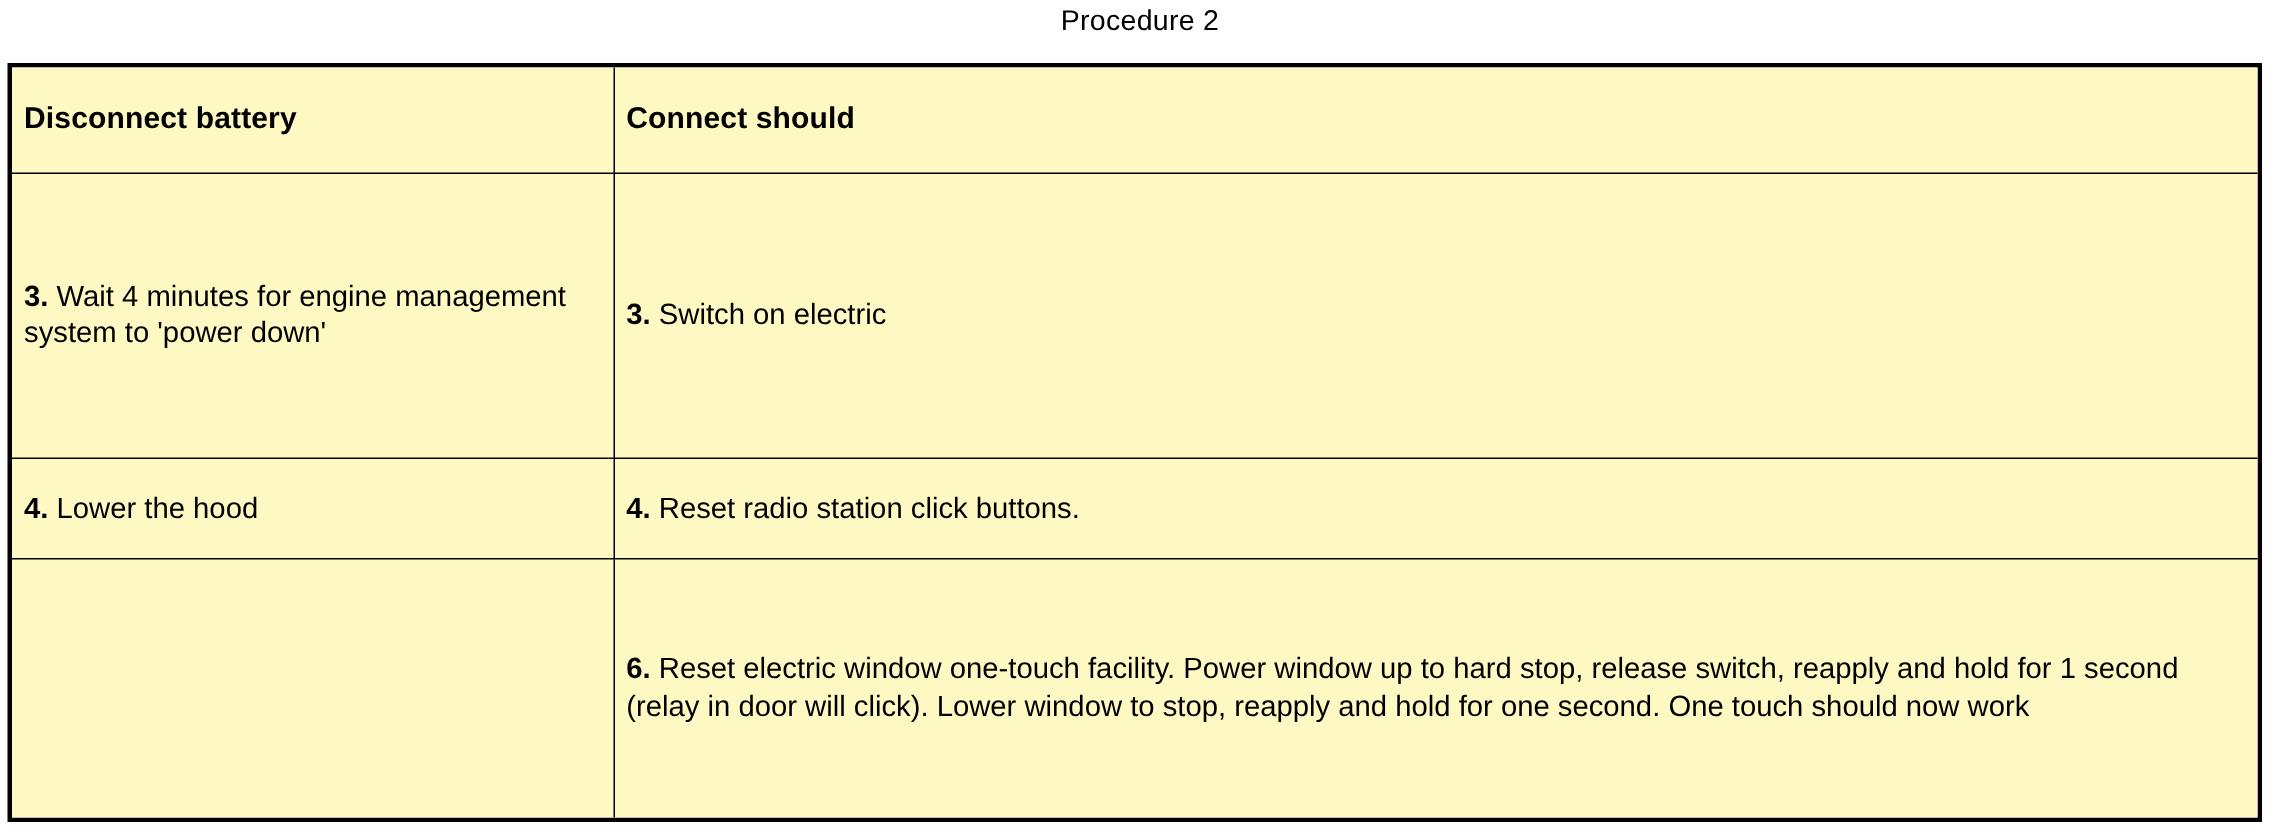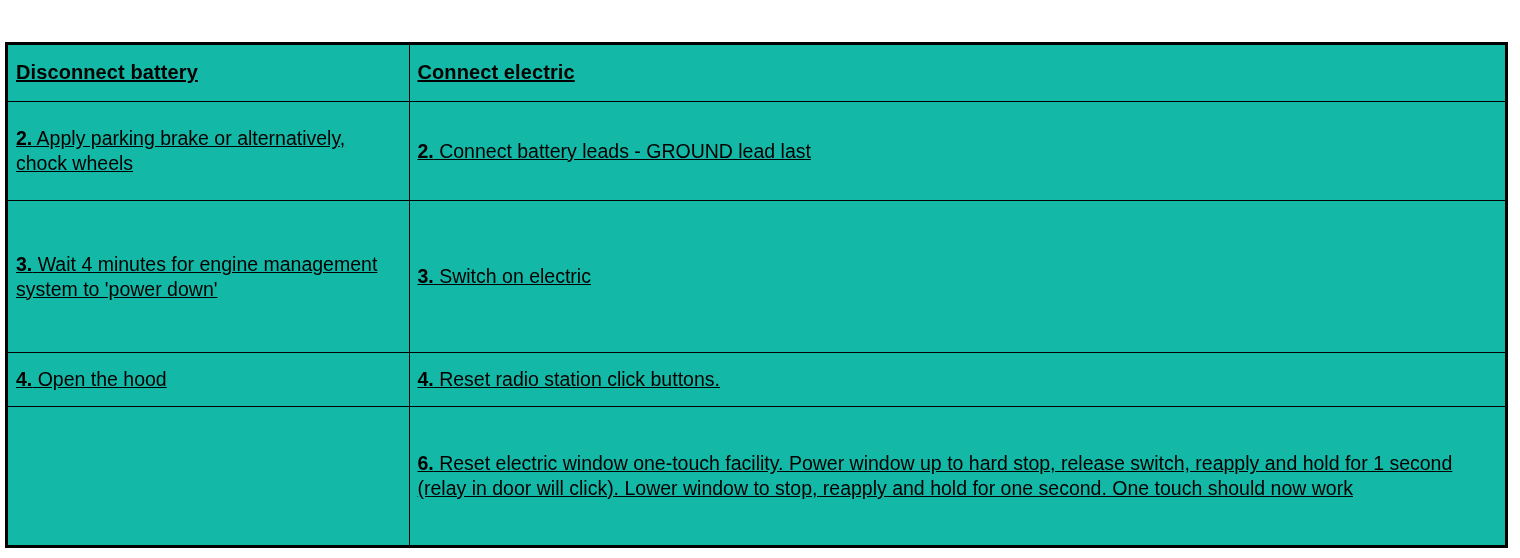--- a/index.html
+++ b/index.html
@@ -39,22 +39,21 @@
     height: 506px;
     box-sizing: border-box;
     border: 3px solid #000000;
     background: #ffffff;
   }
   table.proc {
     width: 100%;
     height: 100%;
     border-collapse: collapse;
     table-layout: fixed;
-    background: #14b8a6;
-    text-decoration: underline;
+    background: #fef9c3;
   }
   table.proc td,
   table.proc th {
     border: 1.5px solid #000000;
     vertical-align: middle;
     padding: 0 8px;
     text-align: left;
     font-weight: normal;
     font-size: 19.5px;
     line-height: 1.26;
@@ -89,55 +88,48 @@
   .r4 { height: 38px; }
   .r5 { height: 74px; }
   .r6 { height: 98px; }
   td.top-align { vertical-align: top; padding-top: 10px; }
 </style>
 </head>
 <body>
 
 <div class="page">
 
+  <div class="title">Procedure 2</div>
 
   <div class="table-wrap">
     <table class="proc">
       <colgroup>
         <col class="c-left">
         <col class="c-right">
       </colgroup>
       <tbody>
         <tr class="header-row r-header">
           <th class="cell-left">Disconnect battery</th>
-          <th class="cell-right">Connect electric</th>
+          <th class="cell-right">Connect should</th>
         </tr>
 
 
-        <tr class="r2">
-          <td class="cell-left">
-            <span class="num">2.</span><span class="cell-text"> Apply parking brake or alternatively, chock wheels</span>
-          </td>
-          <td class="cell-right">
-            <span class="num">2.</span><span class="cell-text"> Connect battery leads - GROUND lead last</span>
-          </td>
-        </tr>
 
         <tr class="r3">
           <td class="cell-left top-align">
             <span class="num">3.</span><span class="cell-text"> Wait 4 minutes for engine management system to 'power down'</span>
           </td>
           <td class="cell-right">
             <span class="num">3.</span><span class="cell-text"> Switch on electric</span>
           </td>
         </tr>
 
         <tr class="r4">
           <td class="cell-left">
-            <span class="num">4.</span><span class="cell-text"> Open the hood</span>
+            <span class="num">4.</span><span class="cell-text"> Lower the hood</span>
           </td>
           <td class="cell-right">
             <span class="num">4.</span><span class="cell-text"> Reset radio station click buttons.</span>
           </td>
         </tr>
 
 
         <tr class="r6">
           <td class="cell-left">
             <span class="num"></span><span class="cell-text"></span>

